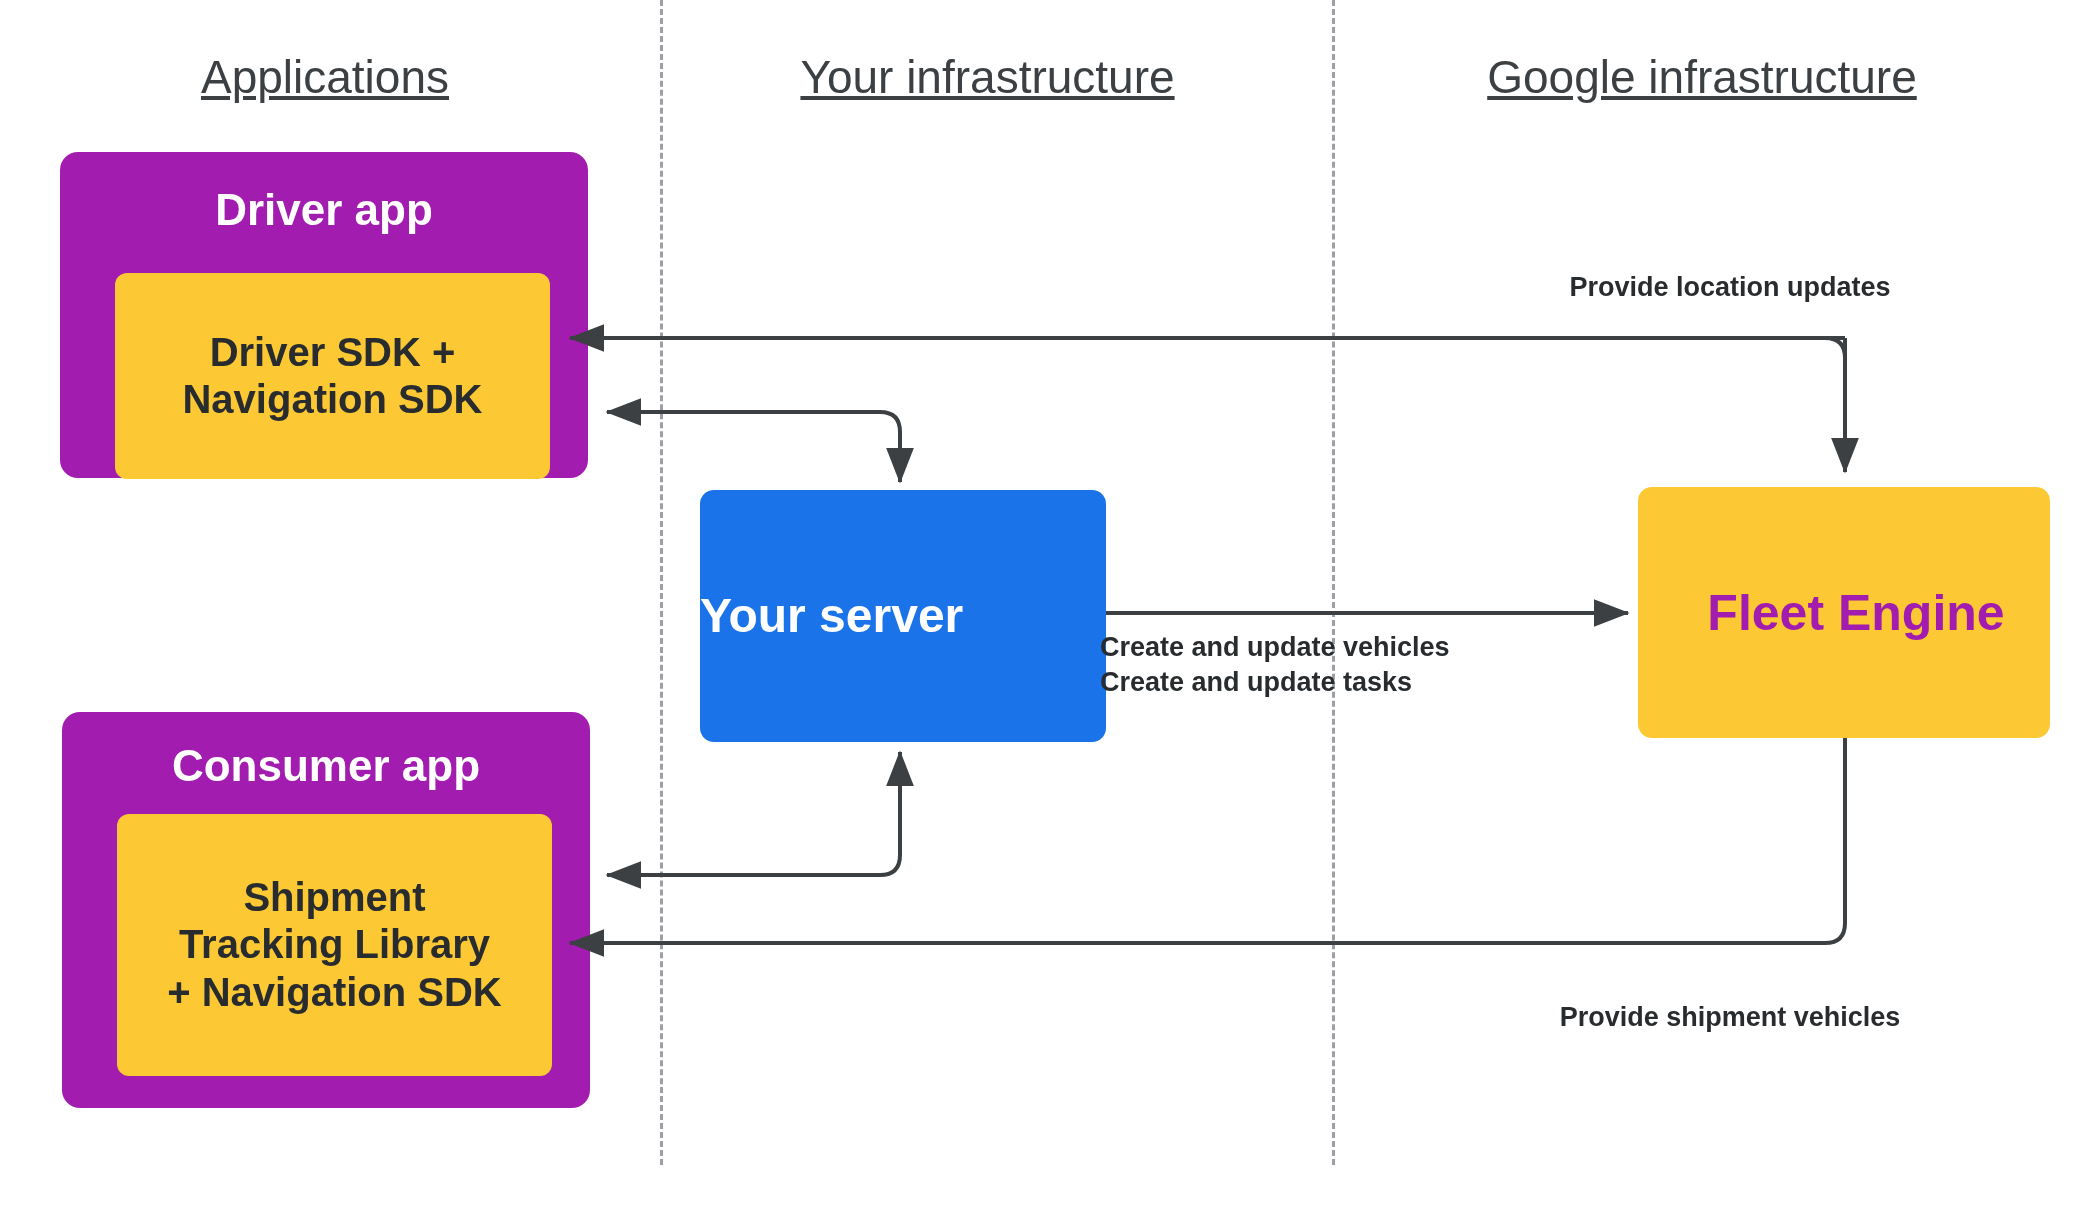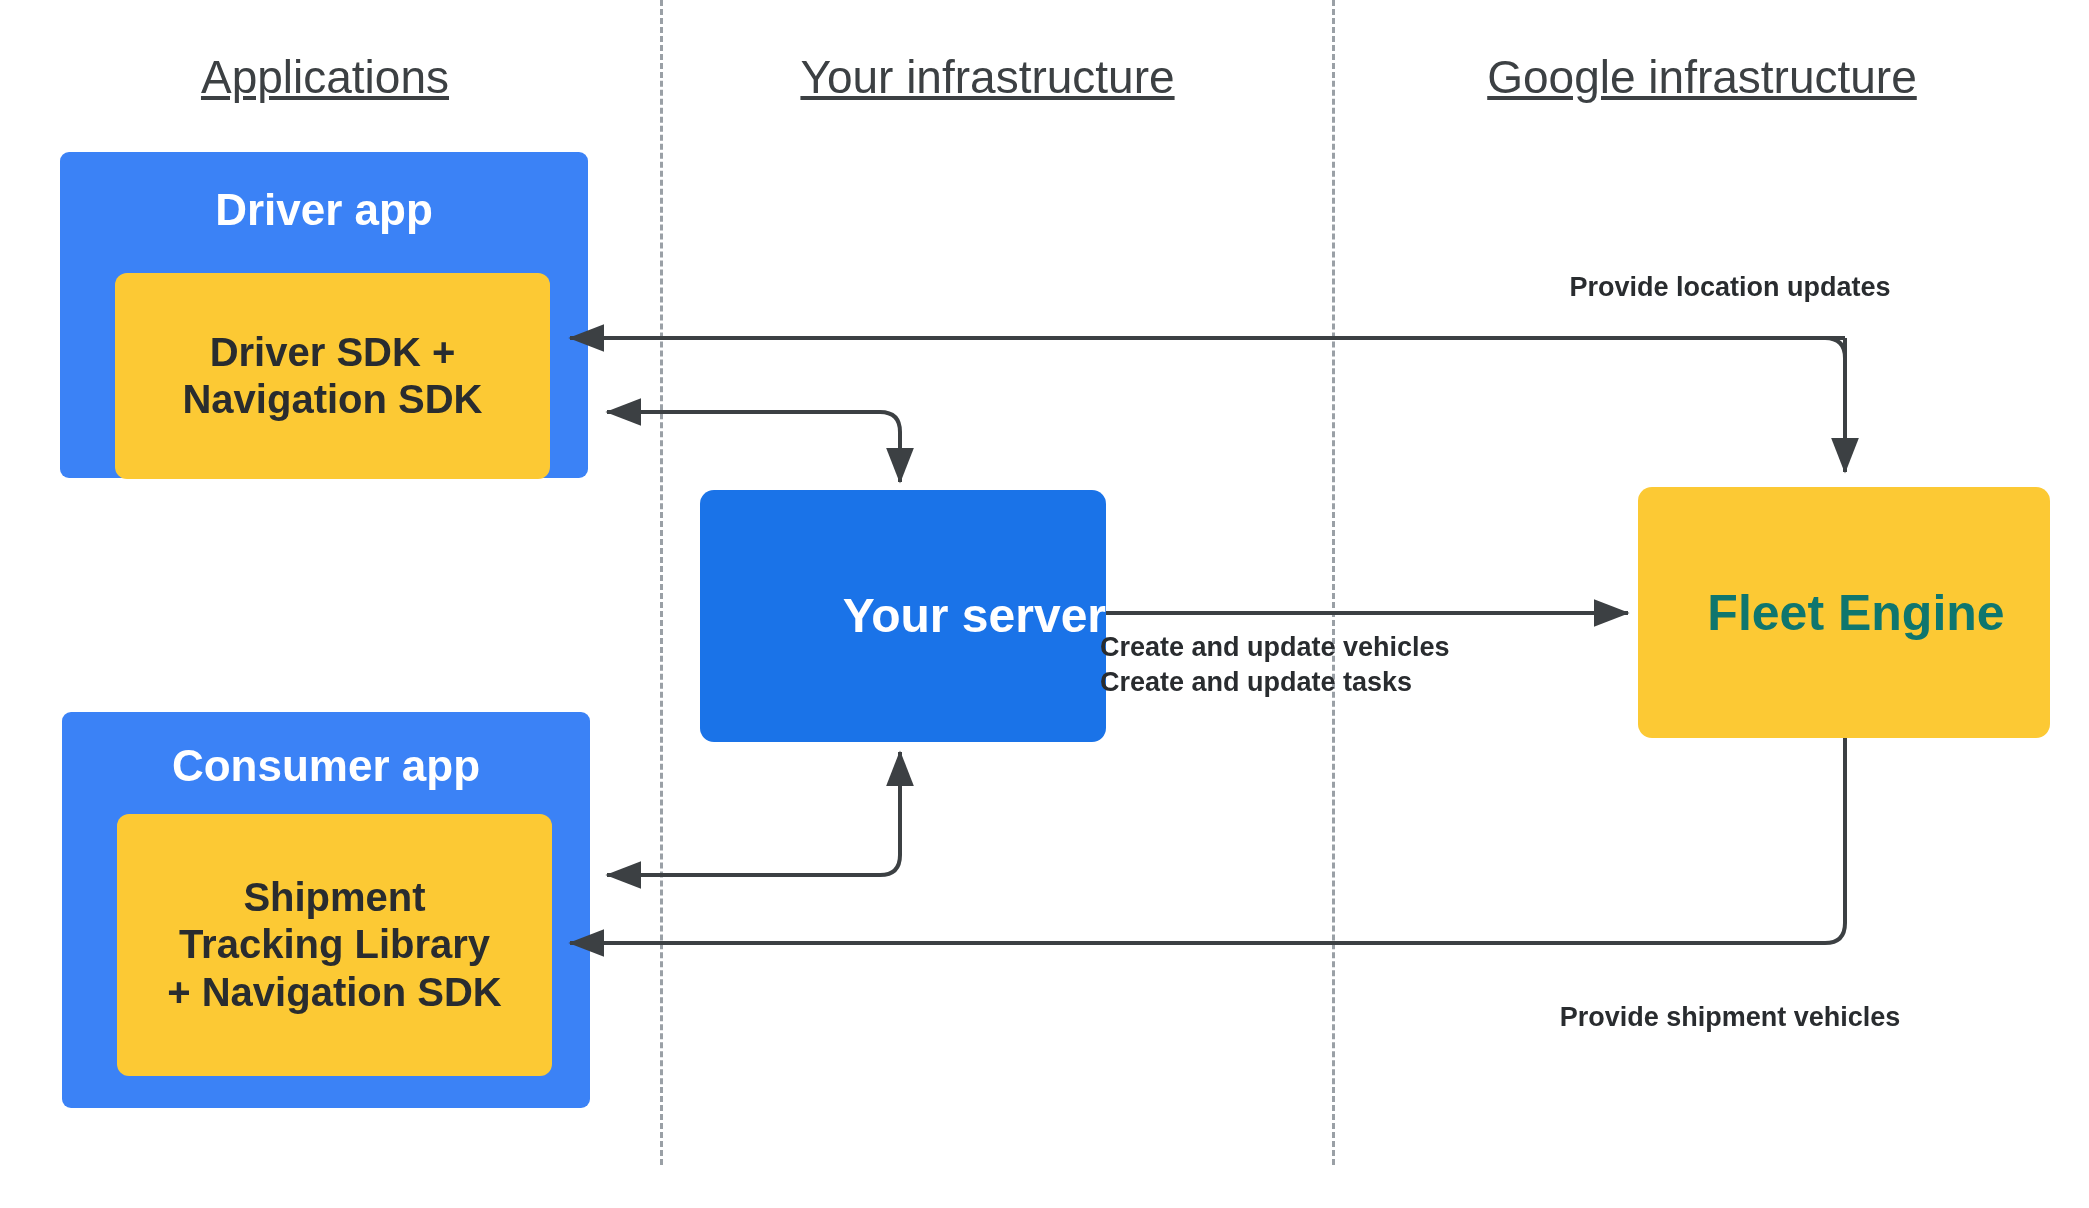--- a/index.html
+++ b/index.html
@@ -42,22 +42,22 @@
     width: 0px;
     height: 1165px;
     border-left: 3px dashed #9aa0a6;
   }
   #divider-left  { left: 660px; }
   #divider-right { left: 1332px; }
 
   
   .app-box {
     position: absolute;
-    background: #3b82f6;
-    border-radius: 9px;
+    background: #a21caf;
+    border-radius: 18px;
     box-sizing: border-box;
   }
   #driver-app-box   { left: 60px; top: 152px; width: 528px; height: 326px; }
   #consumer-app-box { left: 62px; top: 712px; width: 528px; height: 396px; }
 
   .app-title {
     position: absolute;
     left: 0;
     width: 100%;
     text-align: center;
@@ -98,21 +98,21 @@
   #server-box {
     position: absolute;
     left: 700px;
     top: 490px;
     width: 406px;
     height: 252px;
     background: #1a73e8;
     border-radius: 14px;
     display: flex;
     align-items: center;
-    justify-content: flex-end;
+    justify-content: flex-start;
   }
   #server-label {
     color: #ffffff;
     font-family: "Liberation Sans", sans-serif;
     font-size: 48px;
     font-weight: bold;
     white-space: nowrap;
     line-height: 1;
   }
 
@@ -123,21 +123,21 @@
     top: 487px;
     width: 412px;
     height: 251px;
     background: #fcc934;
     border-radius: 14px;
     display: flex;
     align-items: center;
     justify-content: center;
   }
   #fleet-engine-label {
-    color: #0f766e;
+    color: #a21caf;
     font-family: "Liberation Sans", sans-serif;
     font-size: 50px;
     font-weight: bold;
     white-space: nowrap;
     line-height: 1;
     margin-left: 24px;
   }
 
   
   #arrow-layer {

